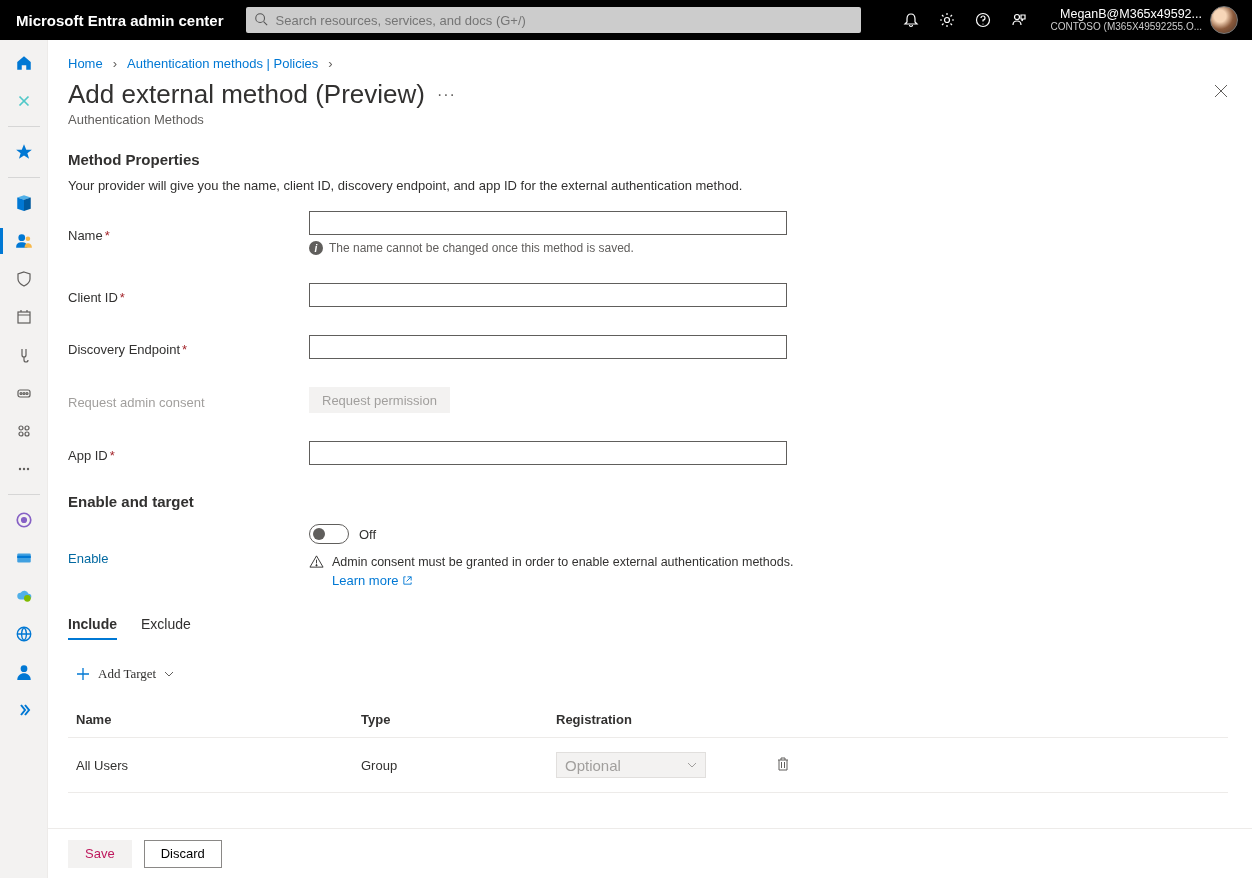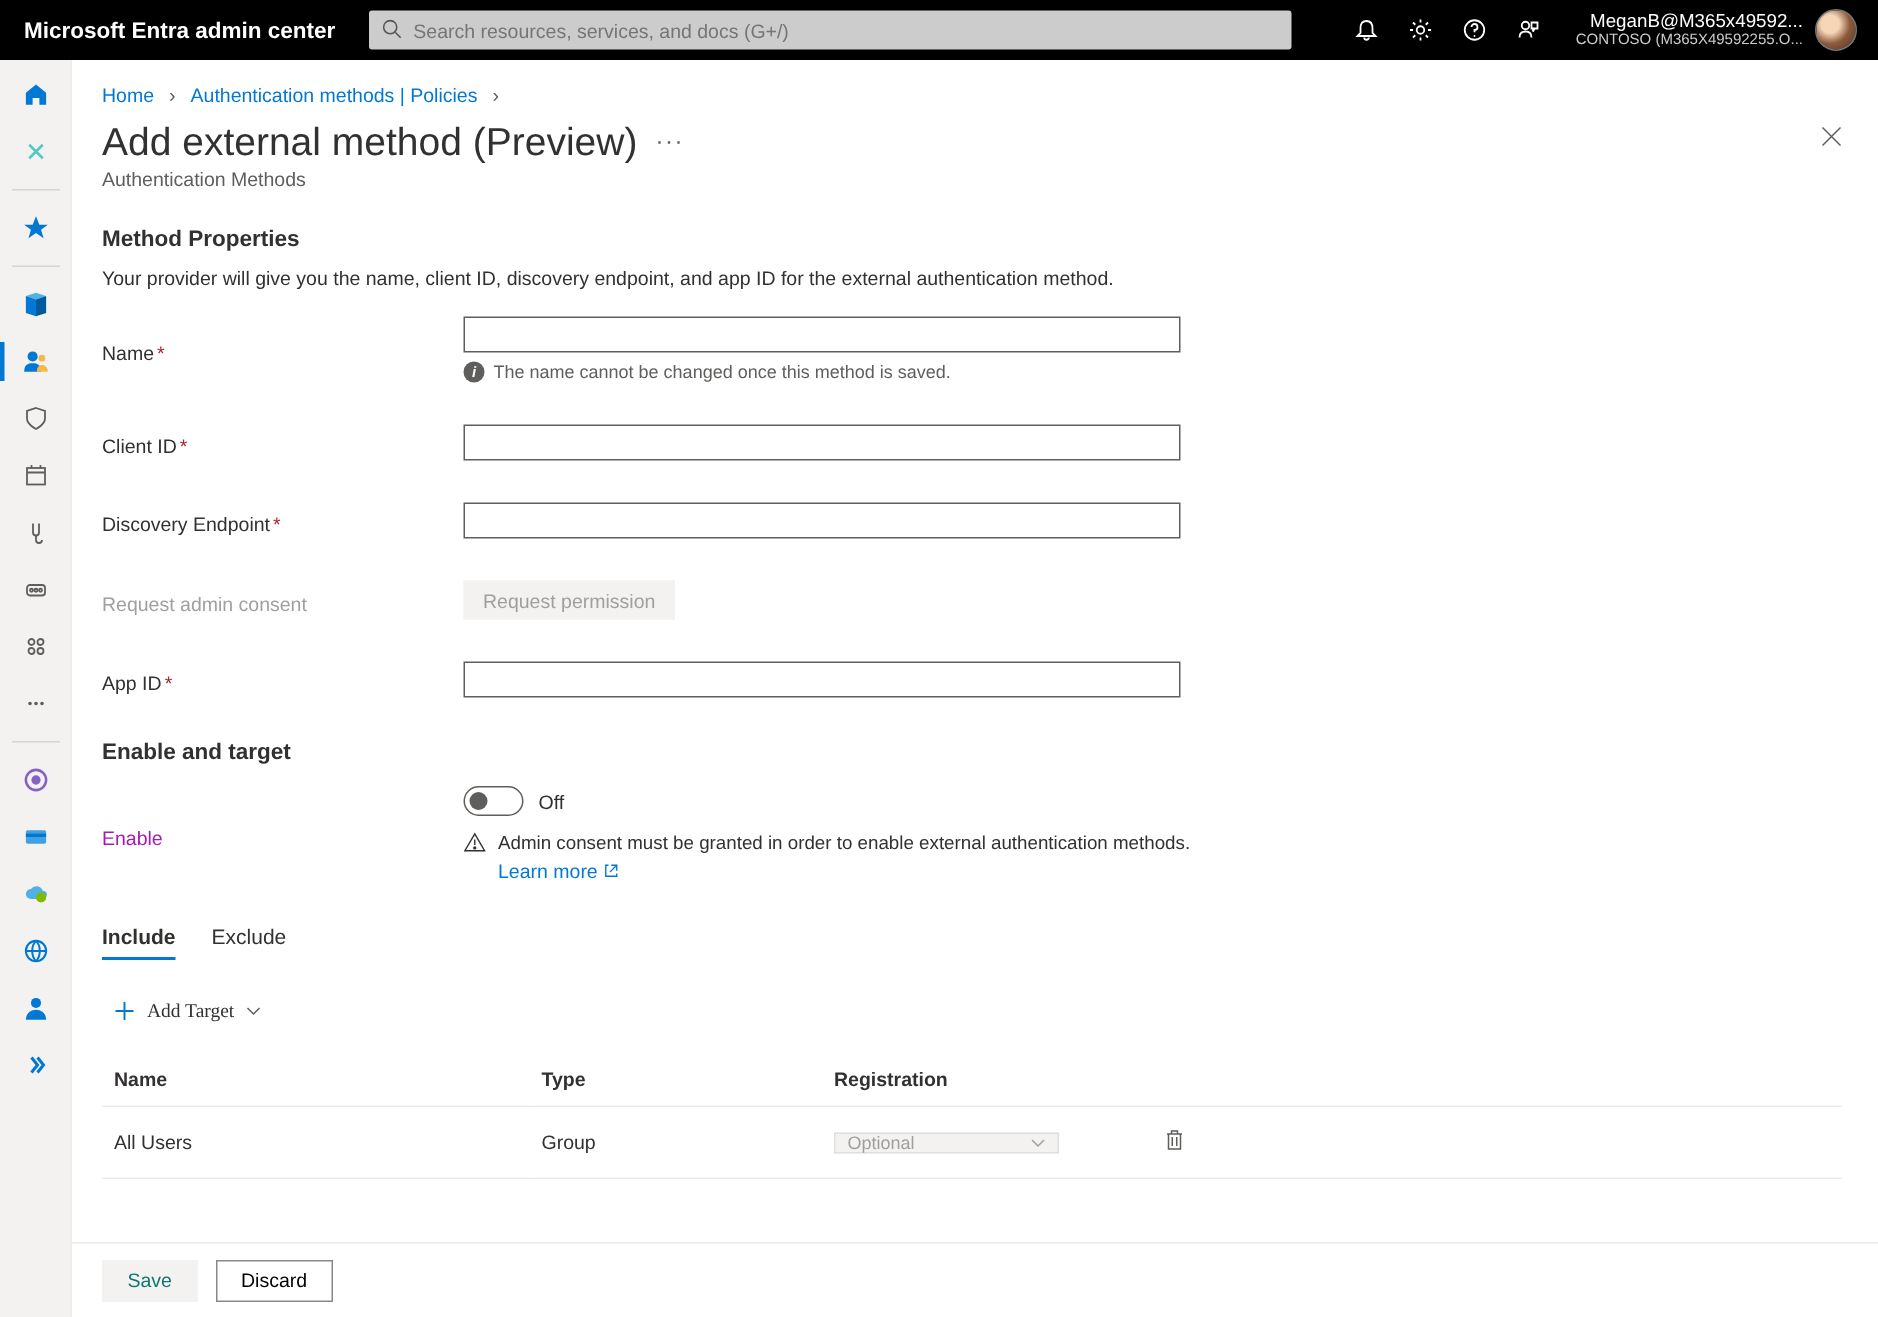--- a/index.html
+++ b/index.html
@@ -76,27 +76,27 @@
 .tab { font-size: 14px; padding-bottom: 6px; cursor: pointer; color: #323130; }
 .tab.active { font-weight: 600; border-bottom: 2px solid #0078d4; }
 
 .add-target { display: inline-flex; align-items: center; gap: 8px; font-size: 13px; color: #323130; cursor: pointer; padding: 6px 0 20px 8px; font-family: Liberation Serif, serif; }
 .add-target svg { color: #0078d4; }
 
 
 .table { width: 100%; border-collapse: collapse; }
 .table th { text-align: left; font-weight: 600; font-size: 13px; padding: 10px 8px; border-bottom: 1px solid #edebe9; color: #323130; }
 .table td { padding: 14px 8px; border-bottom: 1px solid #edebe9; font-size: 13px; vertical-align: middle; }
-.reg-select { width: 150px; height: 14px; border: 1px solid #e1dfdd; background: #f3f2f1; color: #a19f9d; padding: 0 8px; font-size: 12px; position: relative; display: flex; align-items: center; justify-content: space-between; cursor: default; }
+.reg-select { width: 150px; height: 26px; border: 1px solid #e1dfdd; background: #f3f2f1; color: #a19f9d; padding: 0 8px; font-size: 15px; position: relative; display: flex; align-items: center; justify-content: space-between; cursor: default; }
 .trash { cursor: pointer; color: #605e5c; }
 
 
 .footer { position: fixed; left: 48px; right: 0; bottom: 0; height: 50px; background: #fff; border-top: 1px solid #edebe9; display: flex; align-items: center; padding-left: 20px; gap: 12px; }
 .btn { height: 28px; padding: 0 16px; font-size: 13px; border: 1px solid #8a8886; background: #fff; cursor: pointer; }
-.btn.save { background: #f3f2f1; border-color: #f3f2f1; color: #0f766e; cursor: default; }
+.btn.save { background: #f3f2f1; border-color: #f3f2f1; color: #be185d; cursor: default; }
 </style>
 </head>
 <body>
 
 <div class="topbar">
   <div class="brand">Microsoft Entra admin center</div>
   <div class="search-wrap">
     <div class="search-box">
       <svg width="14" height="14" viewBox="0 0 16 16">
           <circle cx="7" cy="7" r="5" fill="none" stroke="#555" stroke-width="1.2"></circle>
@@ -307,21 +307,21 @@
 
     <div class="form-row wide-gap">
       <div class="form-label"><span>App ID</span><span class="req">*</span></div>
       <div class="form-field"><input class="text-input" type="text" style=""></div>
     </div>
 
     
     <div class="section-h">Enable and target</div>
 
     <div class="form-row" style="margin-top:14px; margin-bottom:2px;">
-      <div class="form-label dim" style="color:#a21caf;">Enable</div>
+      <div class="form-label dim" style="color:#0369a1;">Enable</div>
       <div>
         <div class="toggle-row">
           <div class="toggle">
               <div class="knob"></div>
             </div>
           <span class="toggle-label">Off</span>
         </div>
         <div class="warning-line">
           <svg class="warn-icon" width="15" height="15" viewBox="0 0 16 16" fill="none" stroke="#323130" stroke-width="1">
               <path d="M8 2 L15 14 L1 14 Z"></path>

